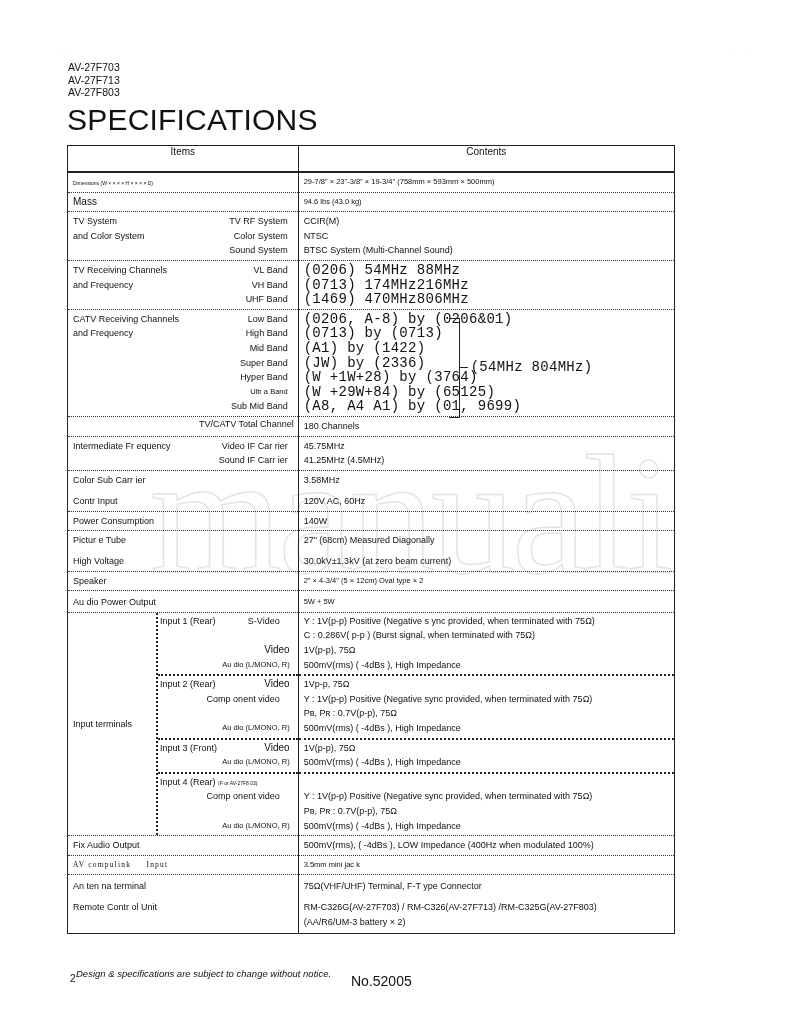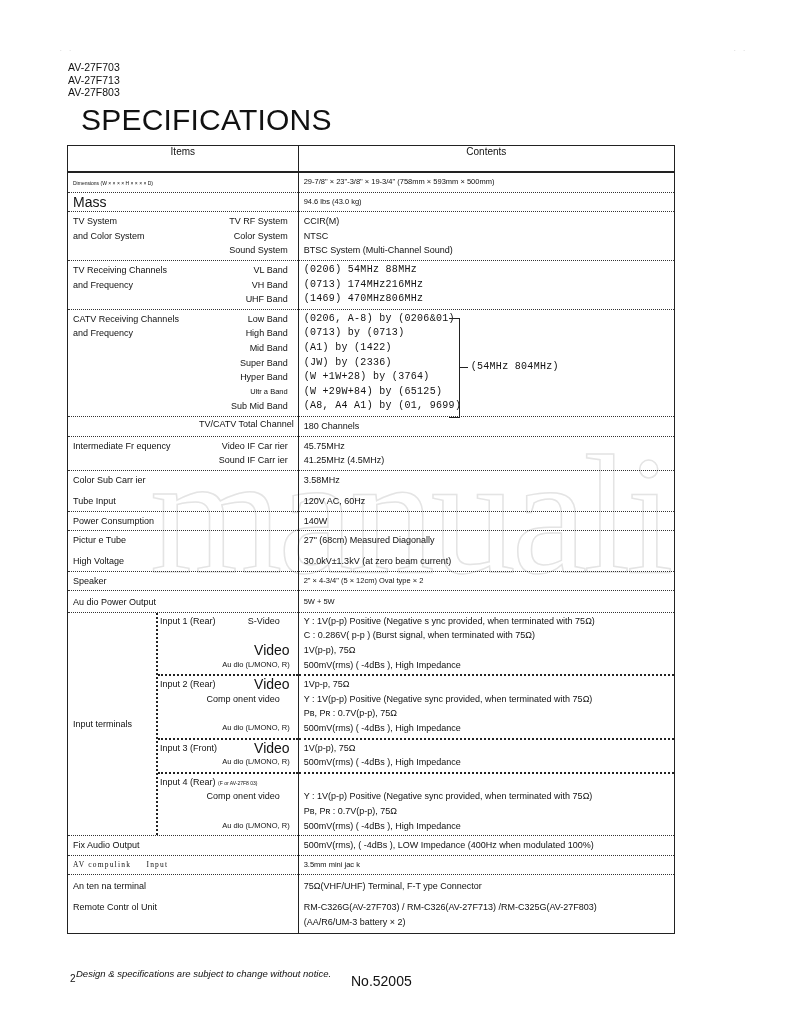--- a/index.html
+++ b/index.html
@@ -1,39 +1,39 @@
 <!DOCTYPE html>
 <html><head>
 <meta charset="utf-8">
 <style>
   html, body { margin:0; padding:0; background:#ffffff; }
   body { width:800px; height:1036px; position:relative; overflow:hidden;
          font-family:"Liberation Sans", sans-serif; color:#111; }
   .corner { position:absolute; top:46px; font-size:6px; color:#999; letter-spacing:3px; }
   .models { position:absolute; left:68px; top:61px; font-size:10.5px; line-height:12.5px; }
-  .title { position:absolute; left:81px; top:103px; font-size:30px; letter-spacing:0.2px; }
+  .title { position:absolute; left:67px; top:103px; font-size:30px; letter-spacing:0.2px; }
   .watermark { position:absolute; left:150px; top:440px; width:560px; height:160px;
                font-family:"Liberation Serif", serif; font-size:170px; line-height:150px;
                color:transparent; -webkit-text-stroke:1.5px #e4e4e4; letter-spacing:-4px;
                pointer-events:none; z-index:0; }
   table.spec { position:absolute; left:67px; top:145px; width:608px; border-collapse:collapse;
                border:1.5px solid #222; z-index:1; font-size:9px; }
   table.spec td { vertical-align:top; padding:0; }
   .col-l { width:230px; border-right:1.5px solid #222; }
   .col-r { width:376px; }
   .hdr td { height:25px; border-bottom:2px solid #222; vertical-align:middle; text-align:center; font-size:10px; }
   .sep td { border-top:1.5px dotted #333; }
   .line { height:14.6px; line-height:14.6px; white-space:nowrap; }
   .cell { padding:2px 6px 2px 5px; position:relative; }
   .lab { position:relative; }
   .lab .rt { position:absolute; right:4px; top:0; }
   .tiny { font-size:5px; }
   .sm { font-size:7.5px; }
-  .md { font-size:14px; }
-  .mono { font-family:"Liberation Mono", monospace; font-size:10px; letter-spacing:0.3px; }
+  .md { font-size:10px; }
+  .mono { font-family:"Liberation Mono", monospace; font-size:14px; letter-spacing:0.3px; }
   .bracket { position:absolute; left:150px; top:8px; width:10px; height:98px;
              border:1.5px solid #222; border-left:none; }
   .bracket-tick { position:absolute; left:161px; top:57px; width:8px; border-top:1.5px solid #222; }
   .bracket-lab { position:absolute; left:172px; top:50px; }
   .inbox { border-left:2px dotted #222; margin-left:88px; }
   .sub { border-bottom:2px dotted #222; padding:1px 4px 2px 2px; position:relative; }
   .sub:last-child { border-bottom:none; }
   .note { position:absolute; left:76px; top:968px; font-size:9.5px; font-style:italic; }
   .pg { position:absolute; left:70px; top:973px; font-size:10px; }
   .docno { position:absolute; left:351px; top:973px; font-size:14px; }
@@ -186,21 +186,21 @@
     <td class="col-l">
           <div class="cell line">Color Sub Carr ier</div>
         </td>
     <td class="col-r">
           <div class="cell line">3.58MHz</div>
         </td>
   </tr>
 
   <tr>
     <td class="col-l">
-          <div class="cell line" style="padding-top:5px">Tube Input</div>
+          <div class="cell line" style="padding-top:5px">Contr Input</div>
         </td>
     <td class="col-r">
           <div class="cell line" style="padding-top:5px">120V AC, 60Hz</div>
         </td>
   </tr>
 
   <tr class="sep">
     <td class="col-l">
           <div class="cell line">Power Consumption</div>
         </td>

